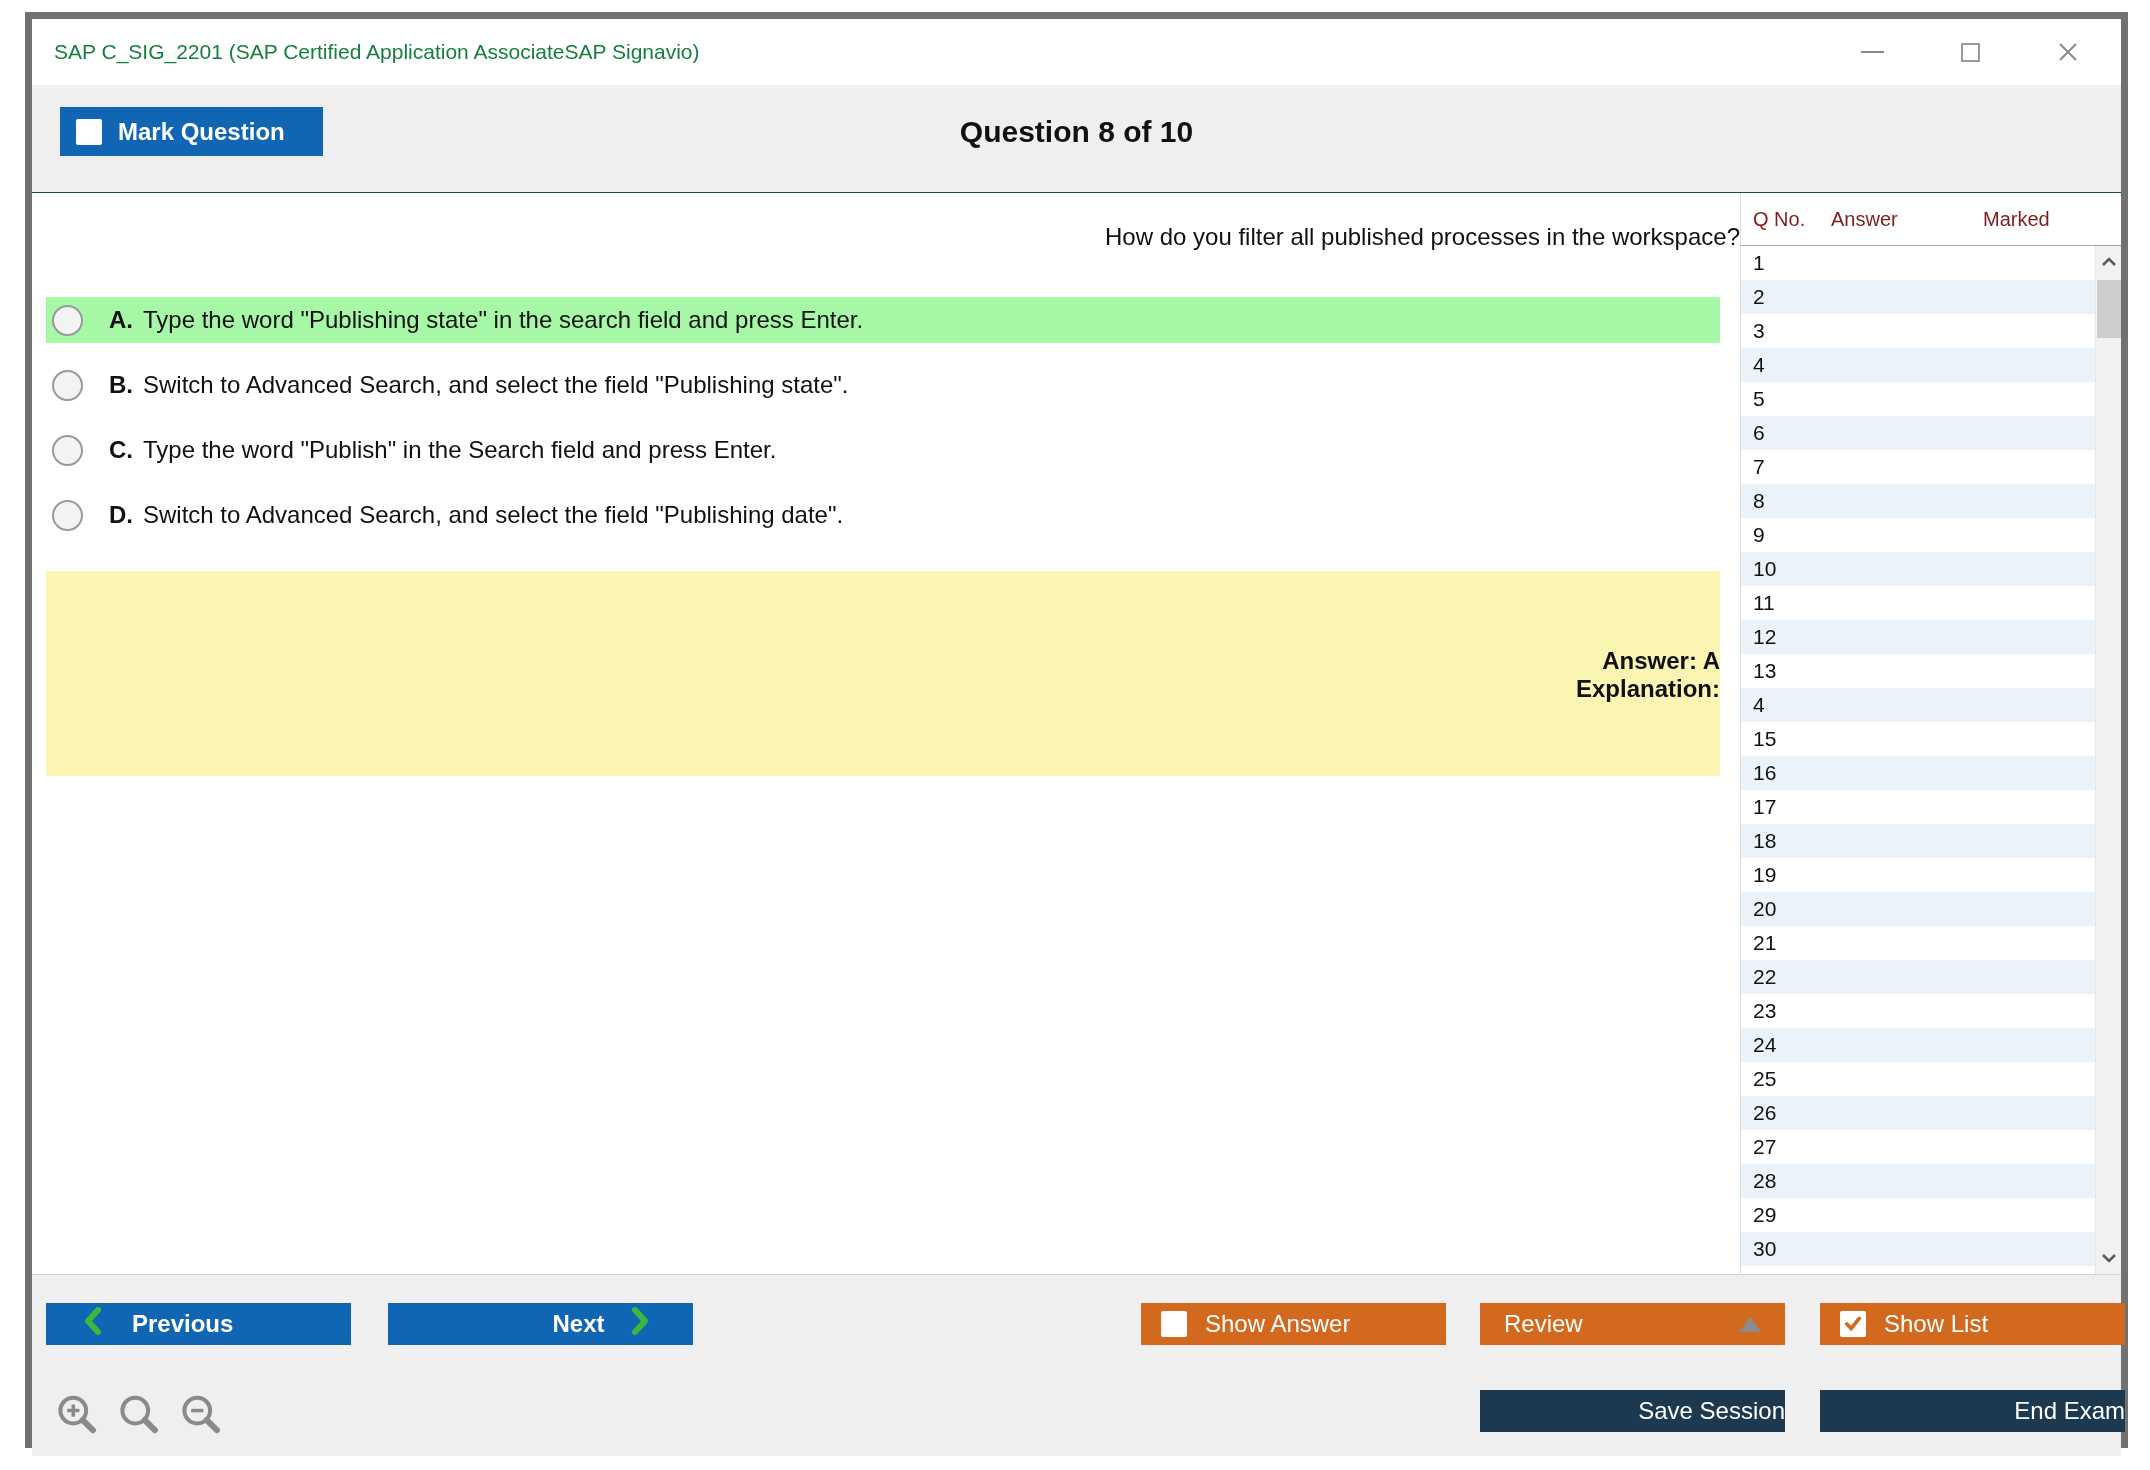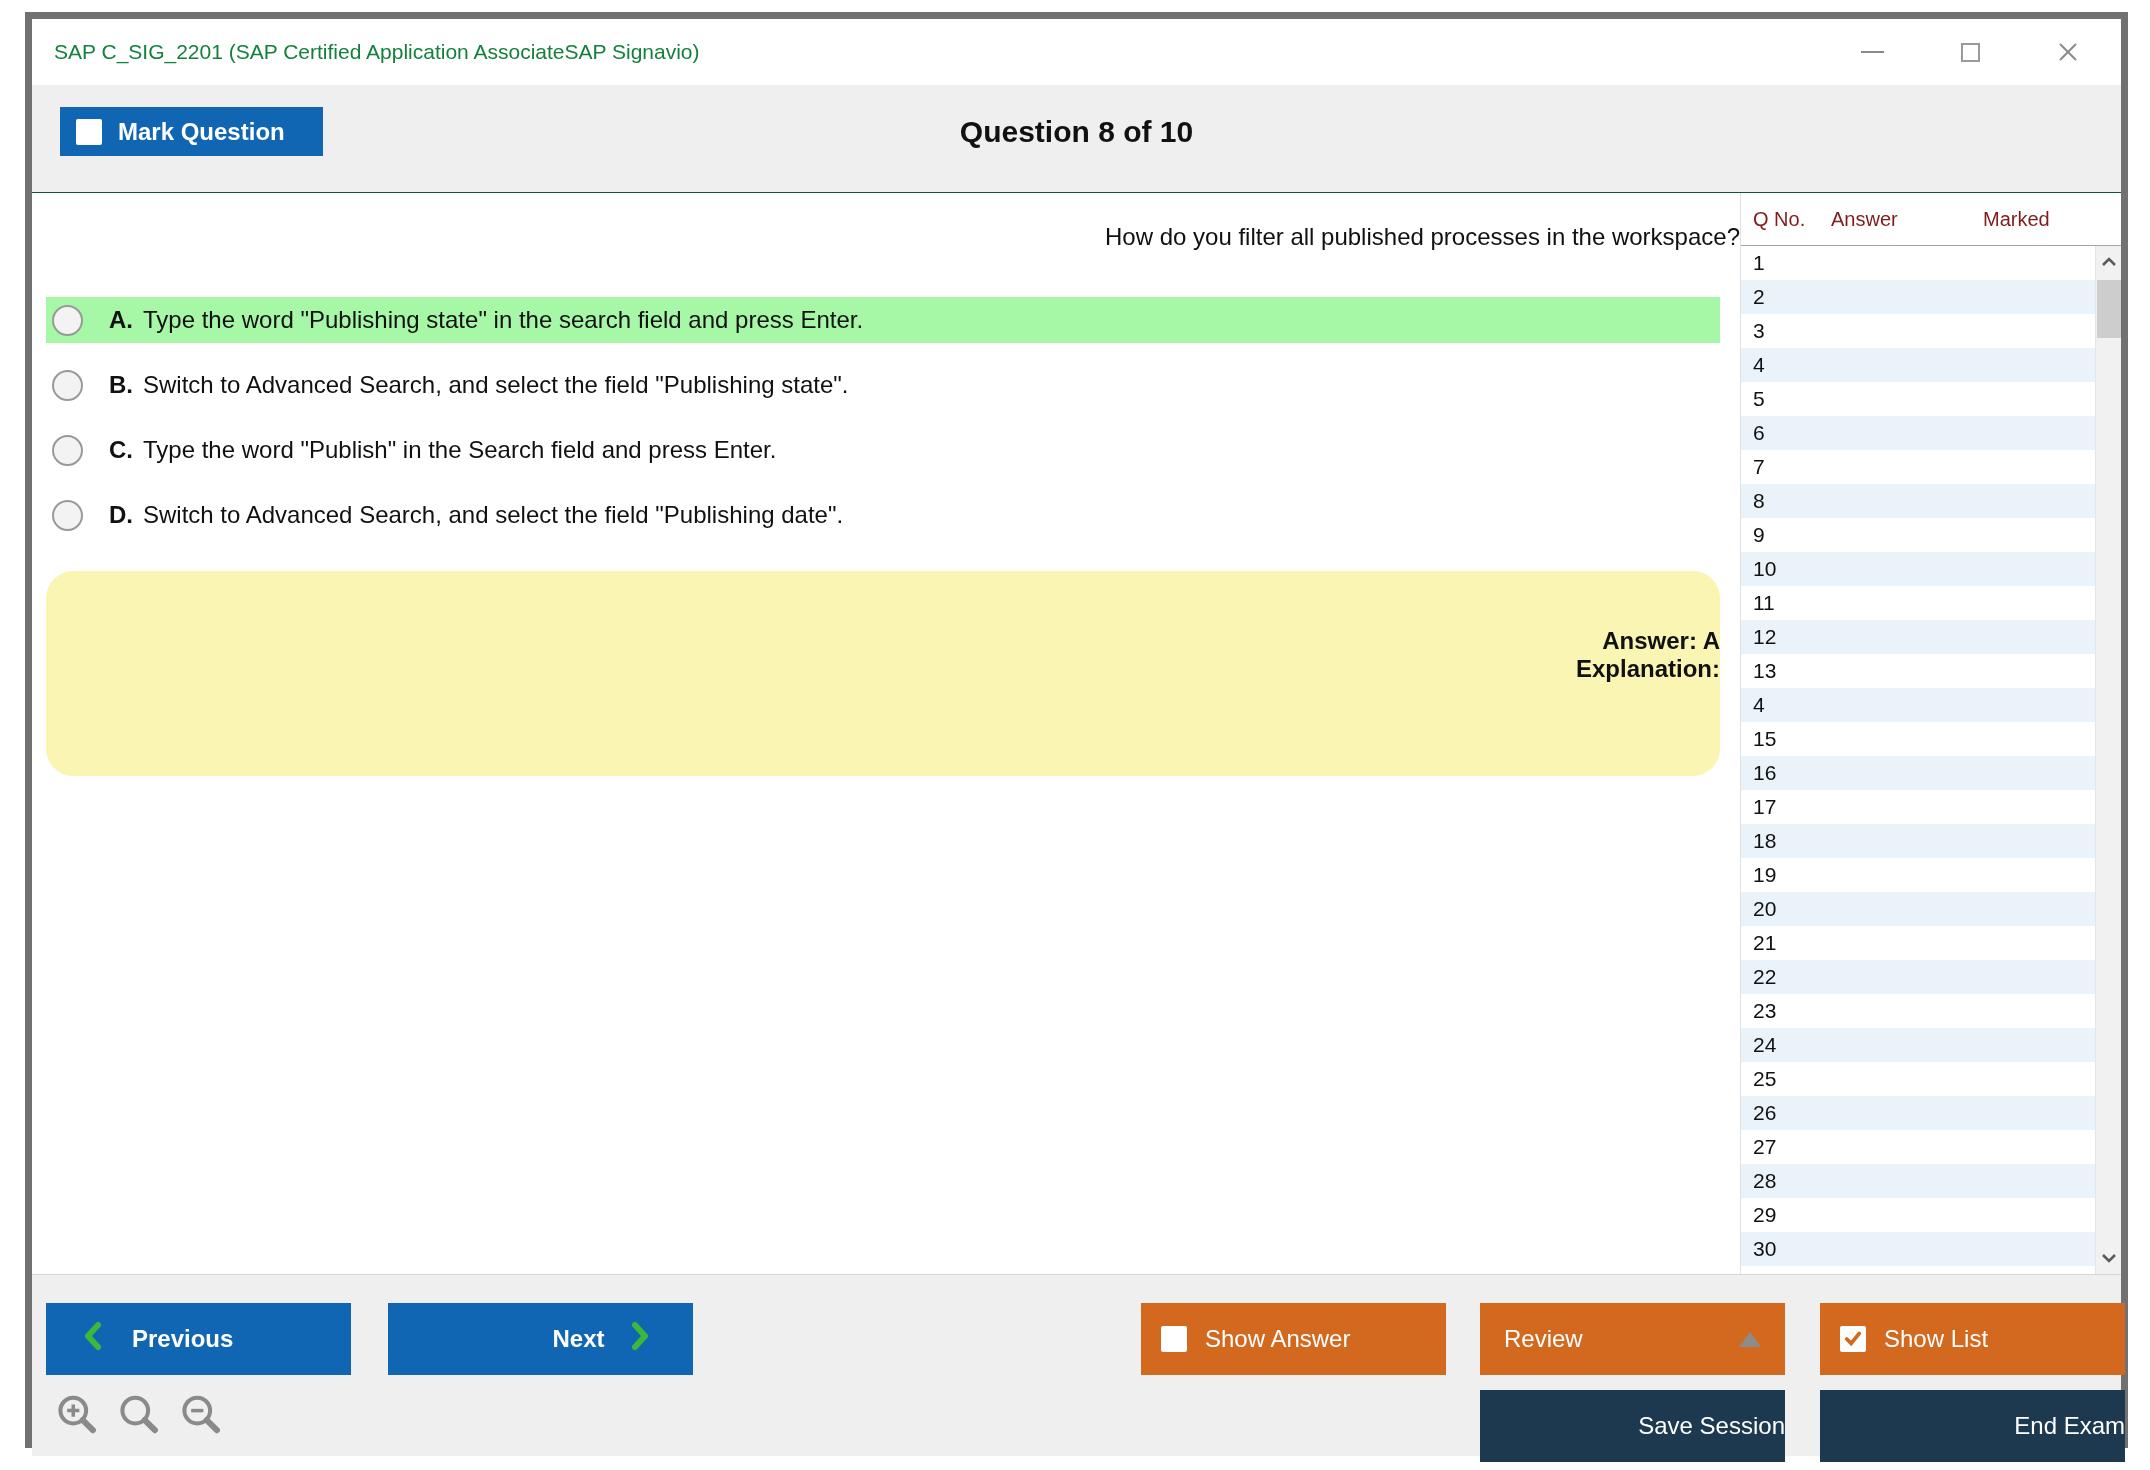--- a/index.html
+++ b/index.html
@@ -32,21 +32,21 @@
   .question-text{margin-top:30px;font-size:24px;}
   .options{margin-top:46px;}
   .option{display:flex;align-items:center;height:46px;width:1674px;margin-bottom:19px;
     padding-left:6px;cursor:pointer;}
   .option.highlighted{background:var(--green-highlight);}
   .radio{width:31px;height:31px;border-radius:50%;border:2px solid #999;background:#f3f3f3;
     flex:none;margin-right:26px;}
   .opt-letter{font-weight:bold;font-size:24px;margin-right:10px;}
   .opt-text{font-size:24px;}
   .answer-box{margin-top:33px;width:1674px;height:205px;background:var(--yellow-box);
-    padding:56px 0 0 18px;border-radius:27px;}
+    padding:76px 0 0 18px;}
   .answer-line{font-size:24px;font-weight:bold;}
   .explanation-line{font-size:24px;font-weight:bold;}
   
   .sidebar{width:381px;flex:none;border-left:1px solid #e0e0e0;display:flex;flex-direction:column;}
   .side-header{height:53px;flex:none;display:flex;align-items:center;border-bottom:1px solid #a6a6a6;
     font-size:20px;color:#7f1d1d;background:#fff;}
   .col-qno{width:90px;padding-left:12px;}
   .col-answer{width:152px;}
   .col-marked{flex:1;}
   .qlist-wrap{position:relative;flex:1;overflow:hidden;}
@@ -54,21 +54,21 @@
   .srow{height:34px;line-height:34px;font-size:21px;padding-left:12px;cursor:pointer;}
   .srow:nth-child(even){background:var(--row-stripe);}
   .scrollbar{position:absolute;right:0;top:0;bottom:0;width:26px;background:#f1f1f1;
     border-left:1px solid #e6e6e6;}
   .sb-arrow{position:absolute;left:0;width:26px;height:28px;display:flex;align-items:center;
     justify-content:center;cursor:pointer;}
   .sb-up{top:2px;} .sb-down{bottom:2px;}
   .sb-thumb{position:absolute;left:1px;top:34px;width:24px;height:58px;background:#cdcdcd;cursor:grab;}
   
   .footer{position:relative;height:182px;background:var(--band);border-top:1px solid #d5d5d5;}
-  .btn{position:absolute;height:72px;width:305px;display:flex;align-items:center;color:#fff;
+  .btn{position:absolute;height:42px;width:305px;display:flex;align-items:center;color:#fff;
     font-size:24px;cursor:pointer;}
   .btn-blue{background:var(--blue);font-weight:bold;}
   .btn-orange{background:var(--orange);}
   .btn-navy{background:var(--navy);justify-content:flex-end;}
   .btn-prev{left:14px;top:28px;padding-left:38px;gap:30px;}
   .btn-next{left:356px;top:28px;justify-content:center;gap:26px;padding-left:120px;}
   .btn-show-answer{left:1109px;top:28px;}
   .btn-review{left:1448px;top:28px;padding-left:24px;}
   .btn-show-list{left:1788px;top:28px;}
   .btn-save{left:1448px;top:115px;}

